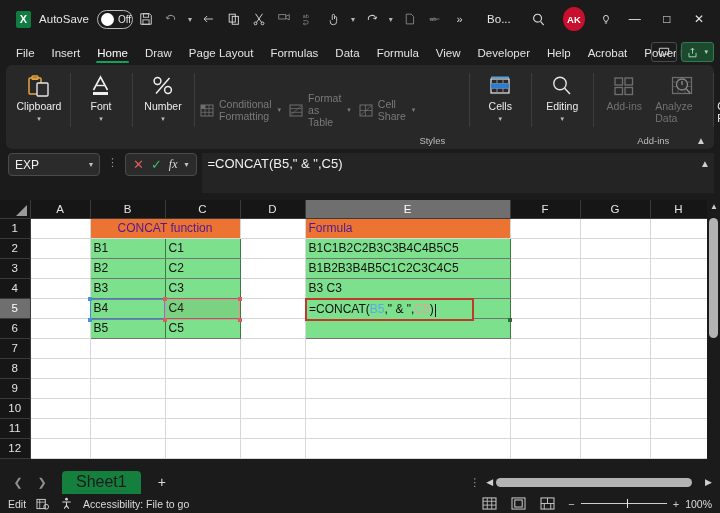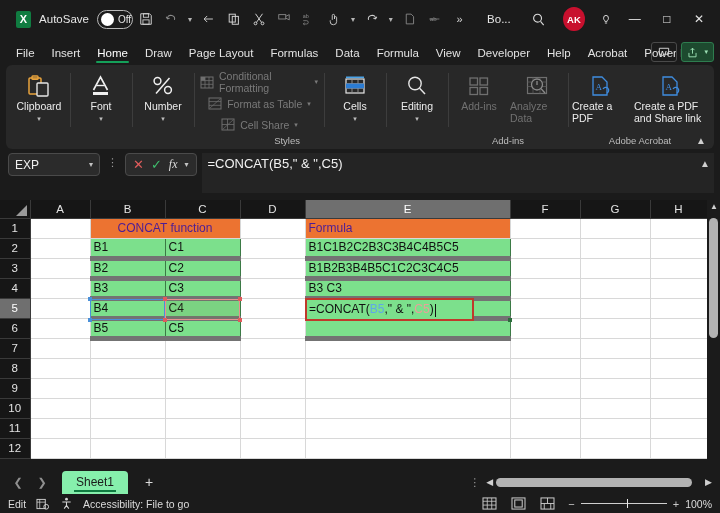--- a/index.html
+++ b/index.html
@@ -84,21 +84,21 @@
     color: #ececec; font-size: 10.5px; padding: 1px 2px;
   }
   .bigbtn .ic { height: 26px; display: flex; align-items: center; justify-content: center; }
   .bigbtn .lbl { line-height: 1.1; }
   .bigbtn .chev { font-size: 7px; color: #bdbdbd; line-height: 1; margin-top: 1px; }
   .bigbtn.wide { width: 62px; }
   .bigbtn.wide2 { width: 78px; }
   .bigbtn.disabled { color: #717171; }
   .smallrow { display: flex; align-items: center; gap: 5px; font-size: 10.5px; color: #7a7a7a; height: 22px; padding: 0 4px; }
   .smallrow .sic { width: 15px; height: 15px; display:flex; align-items:center; justify-content:center; }
-  .stackcol { display: flex; flex-direction: column; justify-content: flex-start; padding-top: 3px; }
+  .stackcol { display: flex; flex-direction: row; justify-content: flex-start; padding-top: 3px; }
   .grp-label { font-size: 9.5px; color: #bdbdbd; text-align: center; padding-bottom: 3px; margin-top: auto; }
   .ribbon-collapse { position: absolute; right: 8px; bottom: 3px; color: #cfcfcf; font-size: 10px; }
 
   
   .fbar { display: flex; align-items: flex-start; height: 44px; padding: 4px 6px 0 8px; gap: 5px; }
   .namebox {
     width: 92px; height: 23px; background: #2b2b2b; border: 1px solid #4a4a4a; border-radius: 4px;
     display: flex; align-items: center; justify-content: space-between; padding: 0 6px;
     font-size: 12px; color: #f0f0f0;
   }
@@ -137,21 +137,21 @@
     width: 30px; background: #161616; color: #e3e3e3; font-size: 11.5px; text-align: center;
     border-right: 1px solid #3a3a3a; border-bottom: 1px solid #3a3a3a; font-weight: normal;
   }
   .rowhdr.active { background: #6f6f6f; color: #fff; }
   td.cell {
     background: #ffffff; border-right: 1px solid #d8d8d8; border-bottom: 1px solid #d8d8d8;
     font-size: 12px; color: #111; padding: 0 3px; height: 20px; overflow: hidden; white-space: nowrap;
   }
   td.cell.orange { background: #ec7331; color: #4c1d95; }
   td.cell.orange.ctr { text-align: center; }
-  td.cell.green { background: #7ce08c; border-right: 1px solid #3b7a45; border-bottom: 5px solid #737373; }
+  td.cell.green { background: #7ce08c; border-right: 1px solid #3b7a45; border-bottom: 1px solid #737373; }
   .scroll-v {
     position: absolute; right: 0; top: 0; width: 13px; height: 270px; background: #1b1b1b;
   }
   .scroll-v .thumb { position: absolute; top: 18px; left: 2px; width: 9px; height: 120px; background: #b3b3b3; border-radius: 5px; }
   .scroll-v .arrow { position: absolute; top: 2px; left: 3px; color: #cfcfcf; font-size: 8px; }
 
   
   .ovl { position: absolute; pointer-events: none; }
   .sel-blue { border: 1.5px solid #4a90d9; }
   .sel-pink { border: 1.5px solid #e8918f; background: rgba(120,120,60,0.12); }
@@ -165,21 +165,21 @@
   .caret-bar { display:inline-block; width: 1px; height: 13px; background: #111; margin-left: 1px; vertical-align: middle; }
   .anchor-dot { position: absolute; width: 4px; height: 4px; background: #2c6e3c; }
 
   
   .sheettabs {
     position: absolute; left: 0; top: 470px; width: 720px; height: 24px;
     background: #1b1b1b; display: flex; align-items: center; padding-left: 6px; gap: 0;
   }
   .nav-arrow { width: 24px; height: 22px; display:flex; align-items:center; justify-content:center; color:#909090; font-size: 11px; }
   .sheet-tab {
-    background: #86efac; color: #1c1c1c; font-size: 12px; height: 23px; padding: 0 14px;
+    background: #15803d; color: #1c1c1c; font-size: 16px; height: 23px; padding: 0 14px;
     display: flex; align-items: center; border-radius: 4px 4px 0 0; margin-left: 8px;
     position: relative;
   }
   .sheet-tab::after {
     content: ""; position: absolute; left: 12px; right: 12px; bottom: 2px; height: 2px; background: #107c41;
   }
   .add-sheet { width: 30px; height: 22px; display:flex; align-items:center; justify-content:center; color:#dcdcdc; font-size: 14px; margin-left: 6px; }
   .hdots { color: #9b9b9b; font-size: 11px; margin-left: auto; margin-right: 6px; line-height: 1; }
   .hscroll { display: flex; align-items: center; gap: 3px; margin-right: 8px; }
   .hscroll .harrow { color: #d0d0d0; font-size: 9px; }

